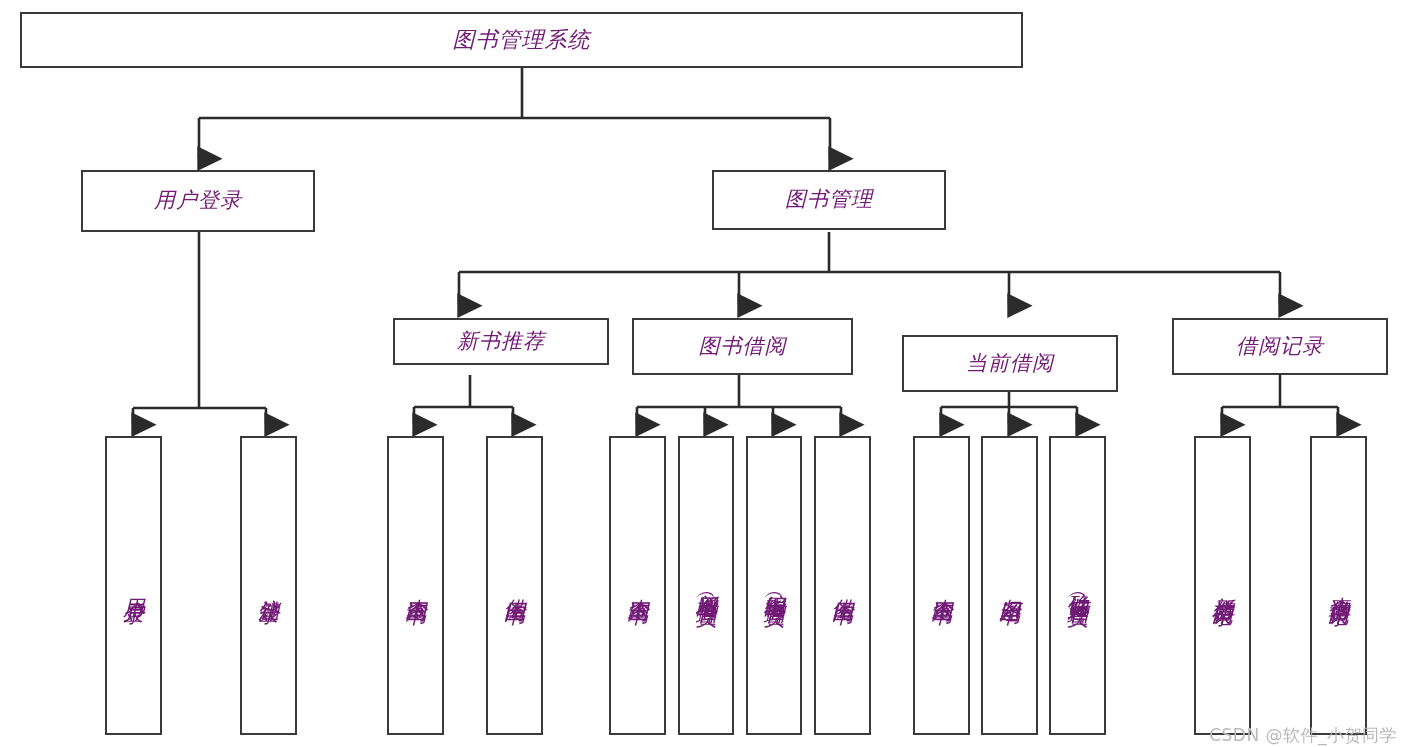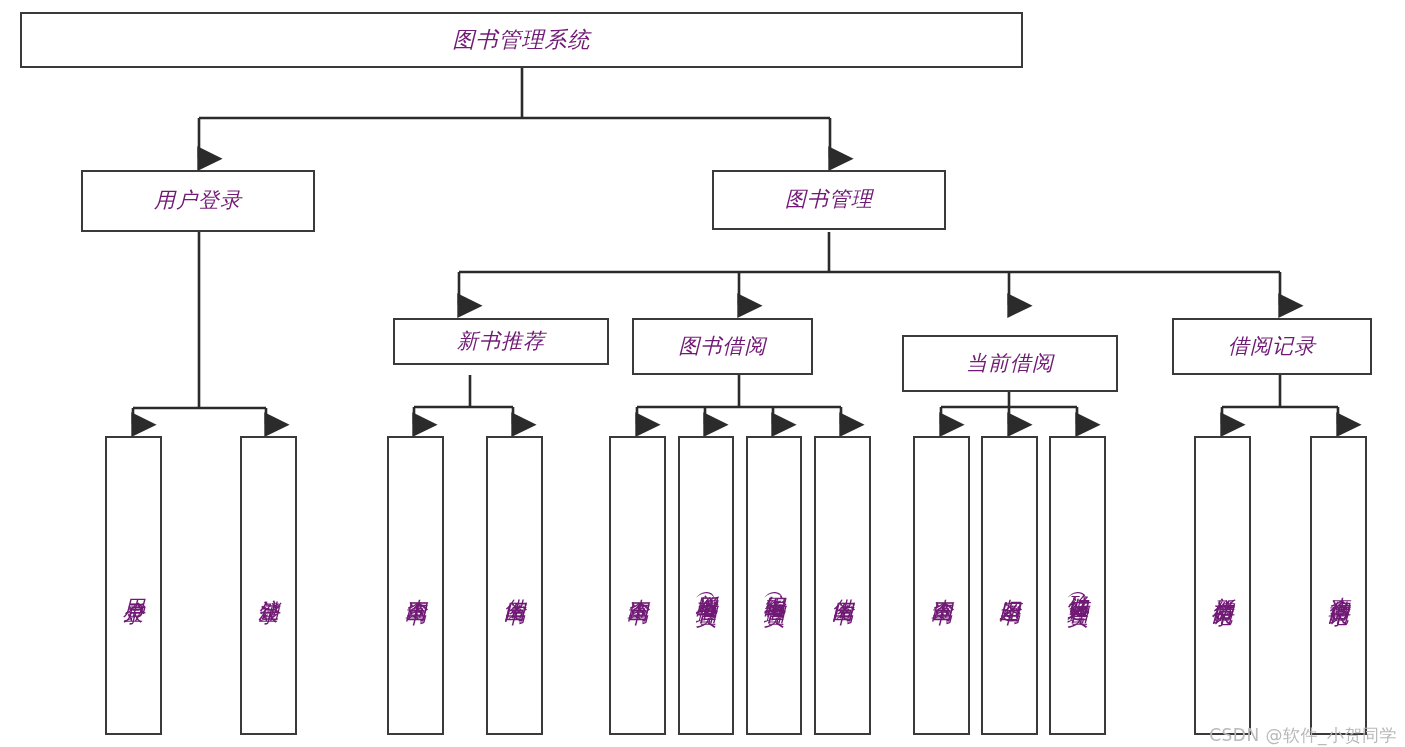--- a/index.html
+++ b/index.html
@@ -137,27 +137,27 @@
   <div class="node node-h" style="left:81px; top:170px; width:234px; height:62px;">
     <span>用户登录</span>
   </div>
   <div class="node node-h" style="left:712px; top:170px; width:234px; height:60px;">
     <span>图书管理</span>
   </div>
 
   <div class="node node-h" style="left:362px; top:318px; width:216px; height:47px;margin-left:31px;">
     <span>新书推荐</span>
   </div>
-  <div class="node node-h" style="left:632px; top:318px; width:181px; height:57px;">
+  <div class="node node-h" style="left:632px; top:318px; width:221px; height:57px;">
     <span>图书借阅</span>
   </div>
   <div class="node node-h" style="left:902px; top:318px; width:216px; height:57px;margin-top:17px;">
     <span>当前借阅</span>
   </div>
-  <div class="node node-h" style="left:1172px; top:318px; width:200px; height:57px;">
+  <div class="node node-h" style="left:1172px; top:318px; width:216px; height:57px;">
     <span>借阅记录</span>
   </div>
 
   <div class="node node-v" style="left:105px; top:436px; width:57px; height:299px;">
     <span class="vtext">用户登录</span>
   </div>
   <div class="node node-v" style="left:240px; top:436px; width:57px; height:299px;">
     <span class="vtext">注销登录</span>
   </div>
 

